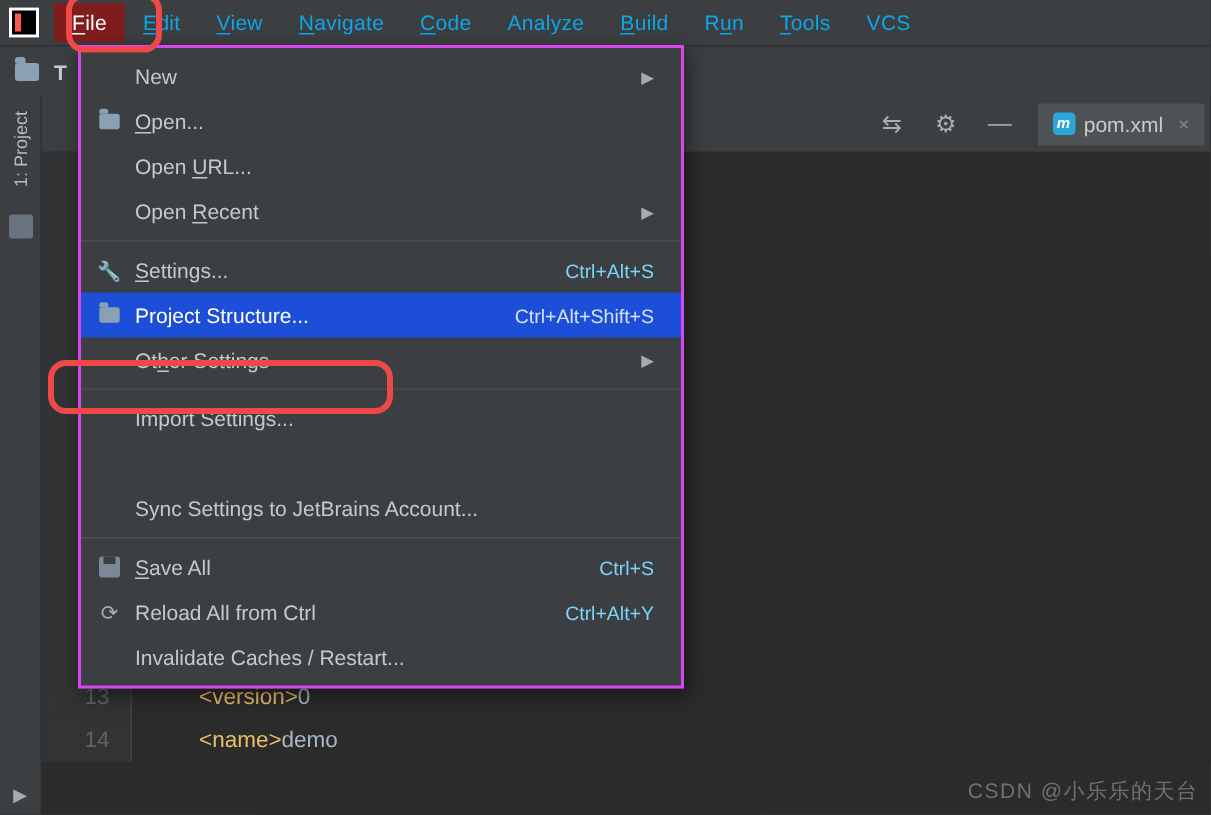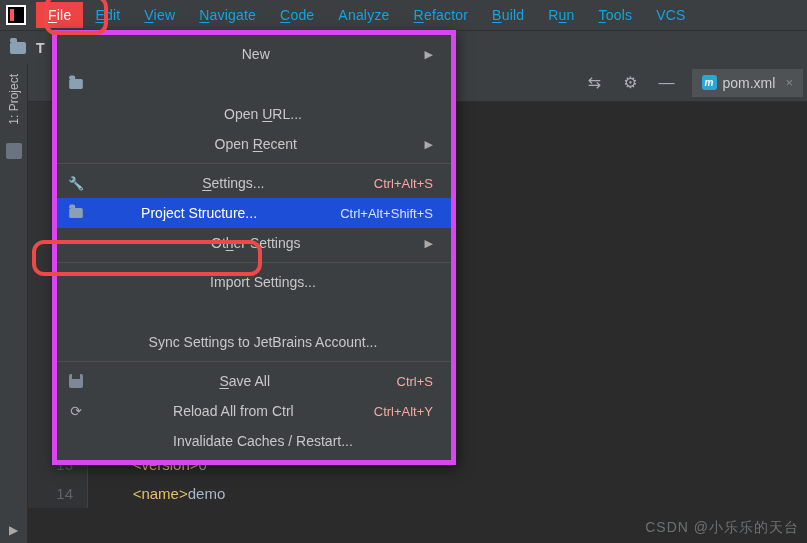--- a/index.html
+++ b/index.html
@@ -1,21 +1,21 @@
 <!DOCTYPE html>
 <html><head>
 <meta charset="utf-8">
 <style>
   * { margin:0; padding:0; box-sizing:border-box; font-family:"Segoe UI",Arial,sans-serif; }
   body { background:#3c3f41; color:#bbbbbb; width:807px; height:543px; overflow:hidden; position:relative; font-size:14px; }
   .menubar { height:30px; background:#3c3f41; display:flex; align-items:center; padding-left:6px; position:relative; z-index:3; }
   .app-icon { width:20px; height:20px; background:#000; border:2px solid #fff; display:inline-block; margin-right:10px; position:relative; }
   .app-icon::before { content:""; position:absolute; left:2px; top:2px; width:4px; height:12px; background:#f55; }
   .menubar-item { padding:5px 12px; cursor:default; color:#0ea5e9; letter-spacing:0.2px; }
-  .menubar-item.open { background:#ef4444; color:#fff; }
+  .menubar-item.open { background:#7f1d1d; color:#fff; }
   .menubar-item u { text-decoration:underline; text-underline-offset:2px; }
 
   .toolbar-strip { height:34px; background:#3c3f41; display:flex; align-items:center; padding-left:10px; gap:6px; border-top:1px solid #2d2f30; }
   .folder-ic { width:16px; height:12px; background:#8aa1b4; border-radius:2px; display:inline-block; position:relative; }
   .folder-ic::before{content:"";position:absolute;top:-4px;left:0;width:7px;height:4px;background:#8aa1b4;border-radius:2px 2px 0 0;}
   .proj-label { color:#ccc; font-weight:bold; margin-left:4px; }
 
   .sidebar { position:absolute; left:0; top:64px; bottom:0; width:28px; background:#3c3f41; border-right:1px solid #2d2f30; display:flex; flex-direction:column; align-items:center; padding-top:6px; gap:14px; }
   .vert-tab { writing-mode:vertical-rl; transform:rotate(180deg); font-size:12px; color:#bbb; padding:4px 0; cursor:default; }
   .sb-ic { width:16px; height:16px; background:#6a7380; border-radius:2px; }
@@ -34,27 +34,27 @@
   .gcol { width:22px; background:#313335; display:flex; align-items:center; justify-content:center; }
   .txt { padding-left:6px; white-space:pre; color:#a9b7c6; }
   .tag-o { color:#e8bf6a; }
   .tag-hl { background:#3b514d; }
   .attr { color:#bababa; }
   .str { color:#6a8759; }
   .kw { color:#cc7832; }
   .bulb { width:14px; height:14px; background:#e6b422; border-radius:50% 50% 50% 30%; }
   .mark { width:10px; height:10px; border:1px solid #777; transform:rotate(45deg); }
 
-  .dropdown { position:absolute; left:52px; top:30px; width:404px; background:#3c3f41; border:5px solid #d946ef; box-shadow:2px 4px 12px rgba(0,0,0,.5); z-index:5; padding:4px 0;text-align:center; }
+  .dropdown { position:absolute; left:52px; top:30px; width:404px; background:#3c3f41; border:2px solid #d946ef; box-shadow:2px 4px 12px rgba(0,0,0,.5); z-index:5; padding:4px 0; }
   .dd-row { display:flex; align-items:center; height:30px; padding:0 18px 0 10px; cursor:default; color:#c8c8c8; }
   .dd-row.sel { background:#1d4ed8; color:#fff; }
   .dd-ic { width:18px; height:14px; margin-right:8px; display:flex; align-items:center; justify-content:center; flex-shrink:0; }
   .dd-lbl { flex:1; }
   .dd-lbl u { text-decoration:underline; text-underline-offset:2px; }
-  .dd-sc { color:#fca5a5; font-size:13px; }
+  .dd-sc { color:#7dd3fc; font-size:13px; }
   .dd-row.sel .dd-sc { color:#d7e3f5;margin-left:35px; }
   .dd-arrow { color:#aaa; font-size:11px; margin-left:6px; }
   .dd-sep { height:1px; background:#4e4e4e; margin:4px 0; }
   .wrench { font-size:13px; color:#aab; }
   .disk { width:14px; height:14px; background:#7b8897; border-radius:2px; position:relative; }
   .disk::after{content:"";position:absolute;left:3px;top:0;width:8px;height:5px;background:#3c3f41;}
   .reload { font-size:14px; color:#aab; }
 
   .ann-menu { position:absolute; left:44px; top:-5px; width:64px; height:40px; border:4px solid #ef4848; border-radius:12px; z-index:10; pointer-events:none; }
   .ann-ps { position:absolute; left:32px; top:240px; width:230px; height:36px; border:4px solid #ef4848; border-radius:12px; z-index:10; pointer-events:none; }
@@ -66,21 +66,20 @@
 
 <div class="menubar">
   <span class="app-icon"></span>
   <div id="menubar-items" style="display: flex;">
       <div class="menubar-item open"><u>F</u>ile</div>
       <div class="menubar-item"><u>E</u>dit</div>
       <div class="menubar-item"><u>V</u>iew</div>
       <div class="menubar-item"><u>N</u>avigate</div>
       <div class="menubar-item"><u>C</u>ode</div>
       <div class="menubar-item">Analyze</div>
-      <div class="menubar-item"><u>R</u>efactor</div>
       <div class="menubar-item"><u>B</u>uild</div>
       <div class="menubar-item">R<u>u</u>n</div>
       <div class="menubar-item"><u>T</u>ools</div>
       <div class="menubar-item">VCS</div>
     </div>
 </div>
 
 <div class="toolbar-strip">
   <span class="folder-ic"></span>
   <span class="proj-label">T</span>
@@ -191,20 +190,21 @@
 <div class="dropdown" id="dropdown">
     <div class="dd-row">
       <span class="dd-ic"></span>
       <span class="dd-lbl">New</span>
       <span class="dd-arrow">▶</span>
     </div>
     <div class="dd-row">
       <span class="dd-ic">
         <span class="folder-ic" style="transform: scale(0.85);"></span>
       </span>
+      <span class="dd-lbl"><u>O</u>pen...</span>
     </div>
     <div class="dd-row">
       <span class="dd-ic"></span>
       <span class="dd-lbl">Open <u>U</u>RL...</span>
     </div>
     <div class="dd-row">
       <span class="dd-ic"></span>
       <span class="dd-lbl">Open <u>R</u>ecent</span>
       <span class="dd-arrow">▶</span>
     </div>

